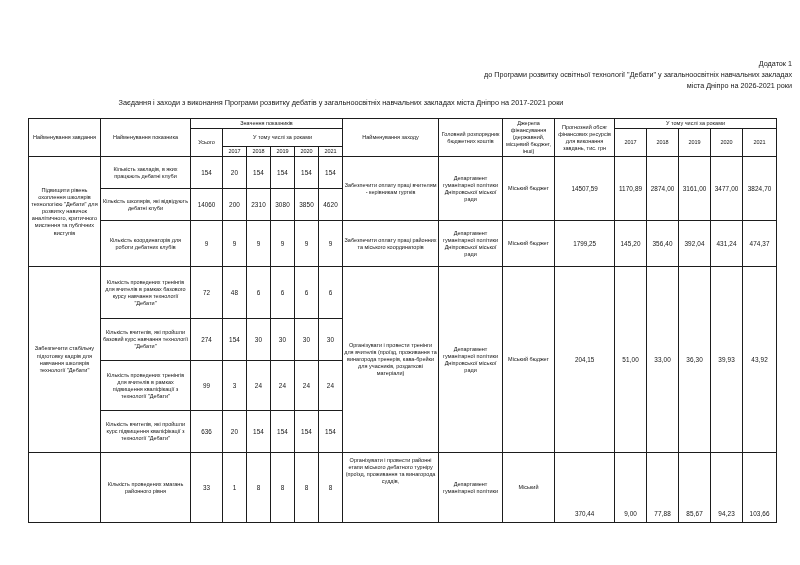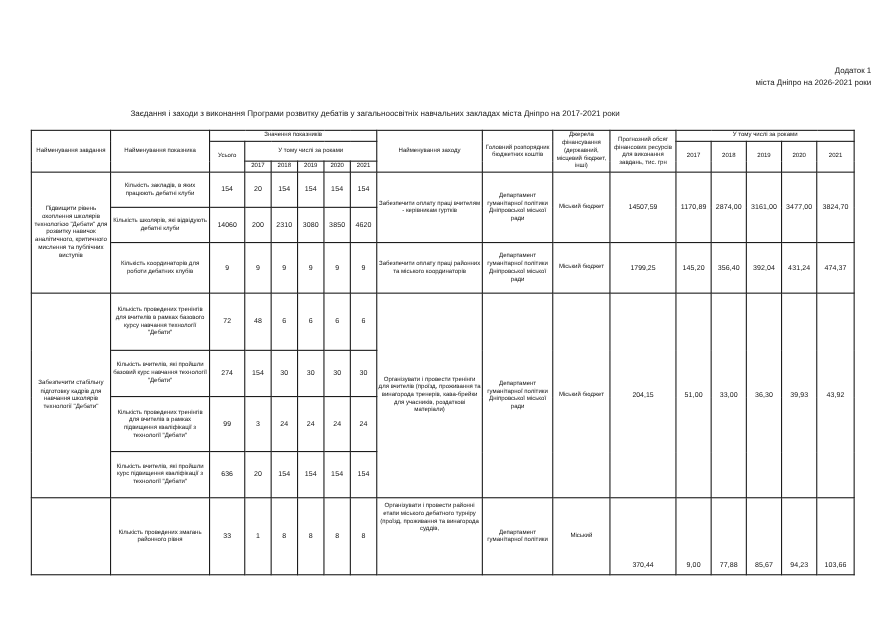--- a/index.html
+++ b/index.html
@@ -91,20 +91,21 @@
     font-size: 6.1px;
   }
 
   
 </style>
 </head>
 <body>
 
 <div class="hdr">
   <div class="appendix">Додаток 1</div>
+  <div class="l1">до Програми розвитку освітньої технології "Дебати" у загальноосвітніх  навчальних закладах</div>
   <div class="l2">міста Дніпро на 2026-2021 роки</div>
 </div>
 
 <div class="doc-title">Заєдання і заходи з виконання Програми розвитку дебатів у загальноосвітніх  навчальних закладах міста Дніпро на 2017-2021 роки</div>
 
 <table class="main">
   <colgroup>
     <col style="width:72px">
     <col style="width:90px">
     <col style="width:32px">

